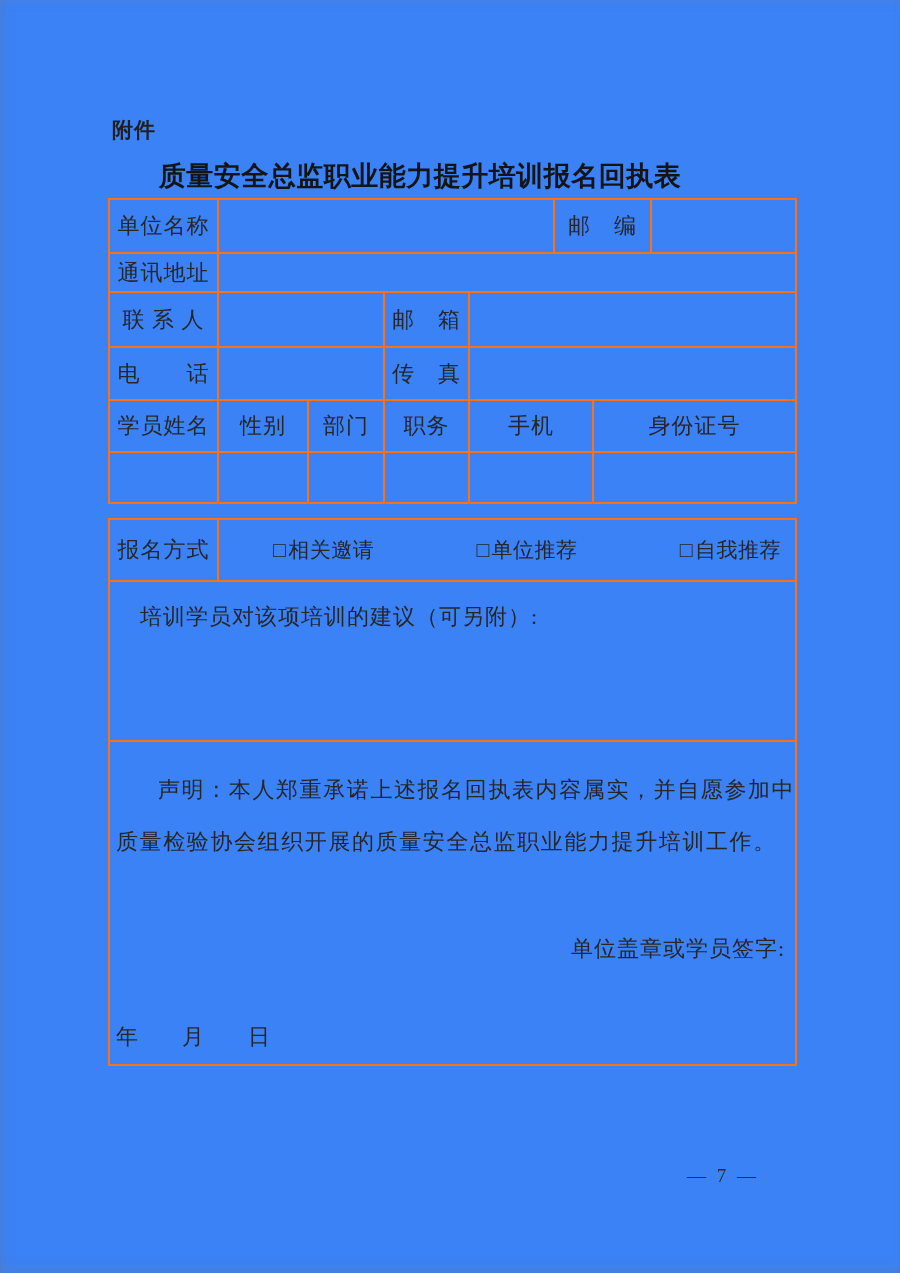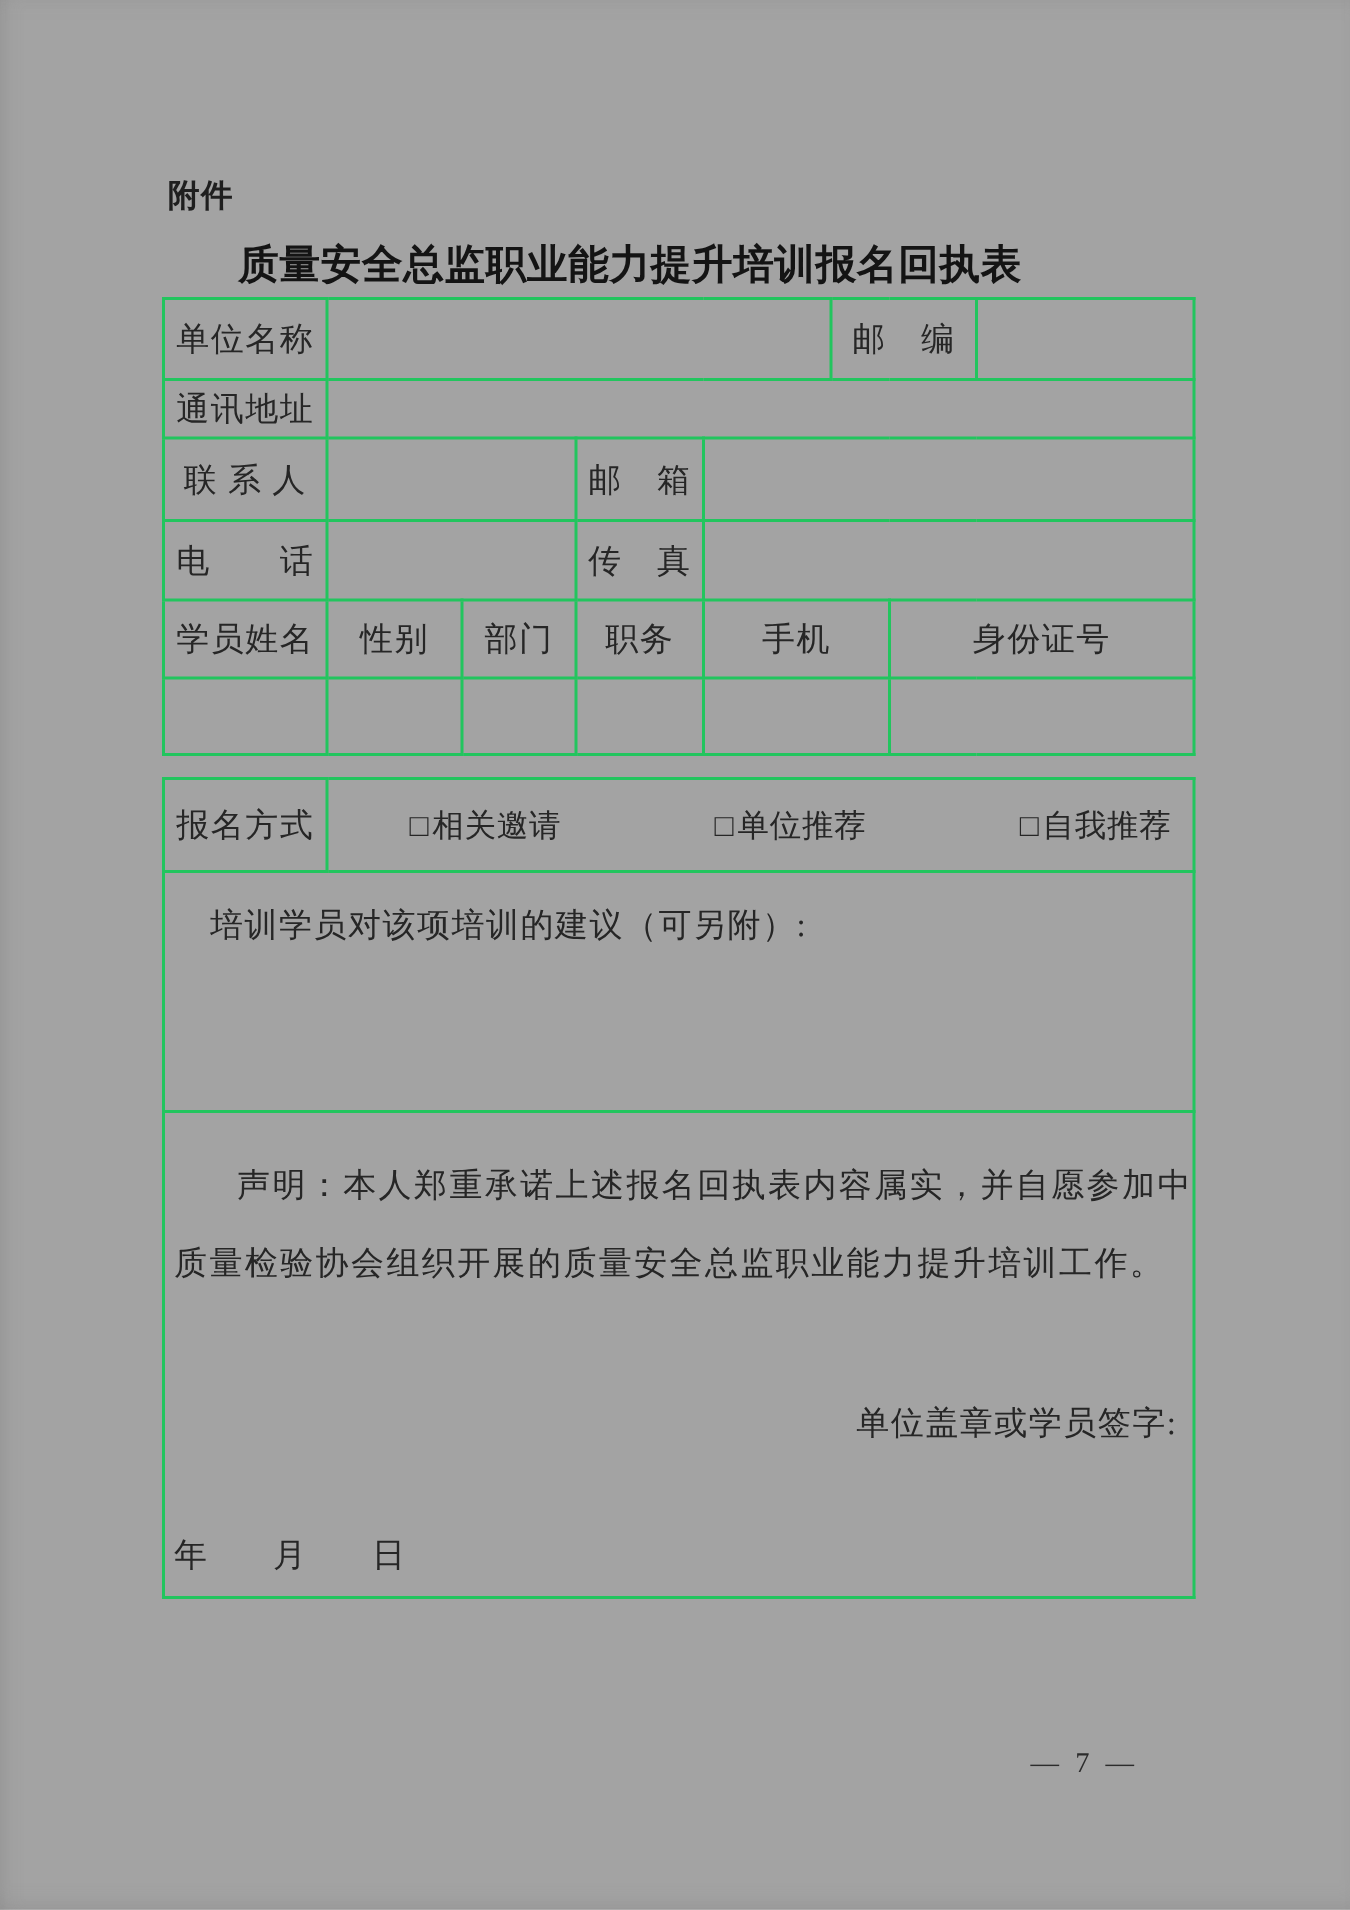--- a/index.html
+++ b/index.html
@@ -6,39 +6,39 @@
   html, body { width: 900px; height: 1273px; }
   body {
     font-family: "Liberation Serif", "DejaVu Serif", serif;
     background: #fbfbfa;
     color: #262626;
     position: relative;
     overflow: hidden;
   }
   .page {
     position: absolute; inset: 0;
-    background: #a3a3a3;
+    background: #3b82f6;
     box-shadow: inset 10px 0 14px -10px rgba(120,120,120,.35),
                 inset 0 -12px 16px -12px rgba(120,120,120,.35),
                 inset 0 10px 14px -12px rgba(140,140,140,.25);
     text-decoration: underline;
   }
   .attachment {
     position: absolute; left: 112px; top: 116px;
     font-family: "Liberation Sans", "DejaVu Sans", sans-serif;
     font-weight: 700; font-size: 21px; letter-spacing: 1px; color: #1f1f1f;
   }
   .doc-title {
     position: absolute; left: 0; top: 158px; width: 840px;
     text-align: center; font-weight: 900; font-size: 27px;
     letter-spacing: .5px; color: #141414;
   }
   table { border-collapse: collapse; table-layout: fixed; background: transparent; }
   td {
-    border: 2px solid #22c55e;
+    border: 2px solid #f97316;
     font-size: 22px; color: #262626;
     vertical-align: middle;
     overflow: hidden;
   }
   .tbl-main { position: absolute; left: 108px; top: 198px; width: 687px; }
   .tbl-lower { position: absolute; left: 108px; top: 518px; width: 687px; }
   td.lbl { text-align: center; letter-spacing: 1px; white-space: pre; }
   td.val { }
   .opts-cell { vertical-align: middle; }
   .opts {

